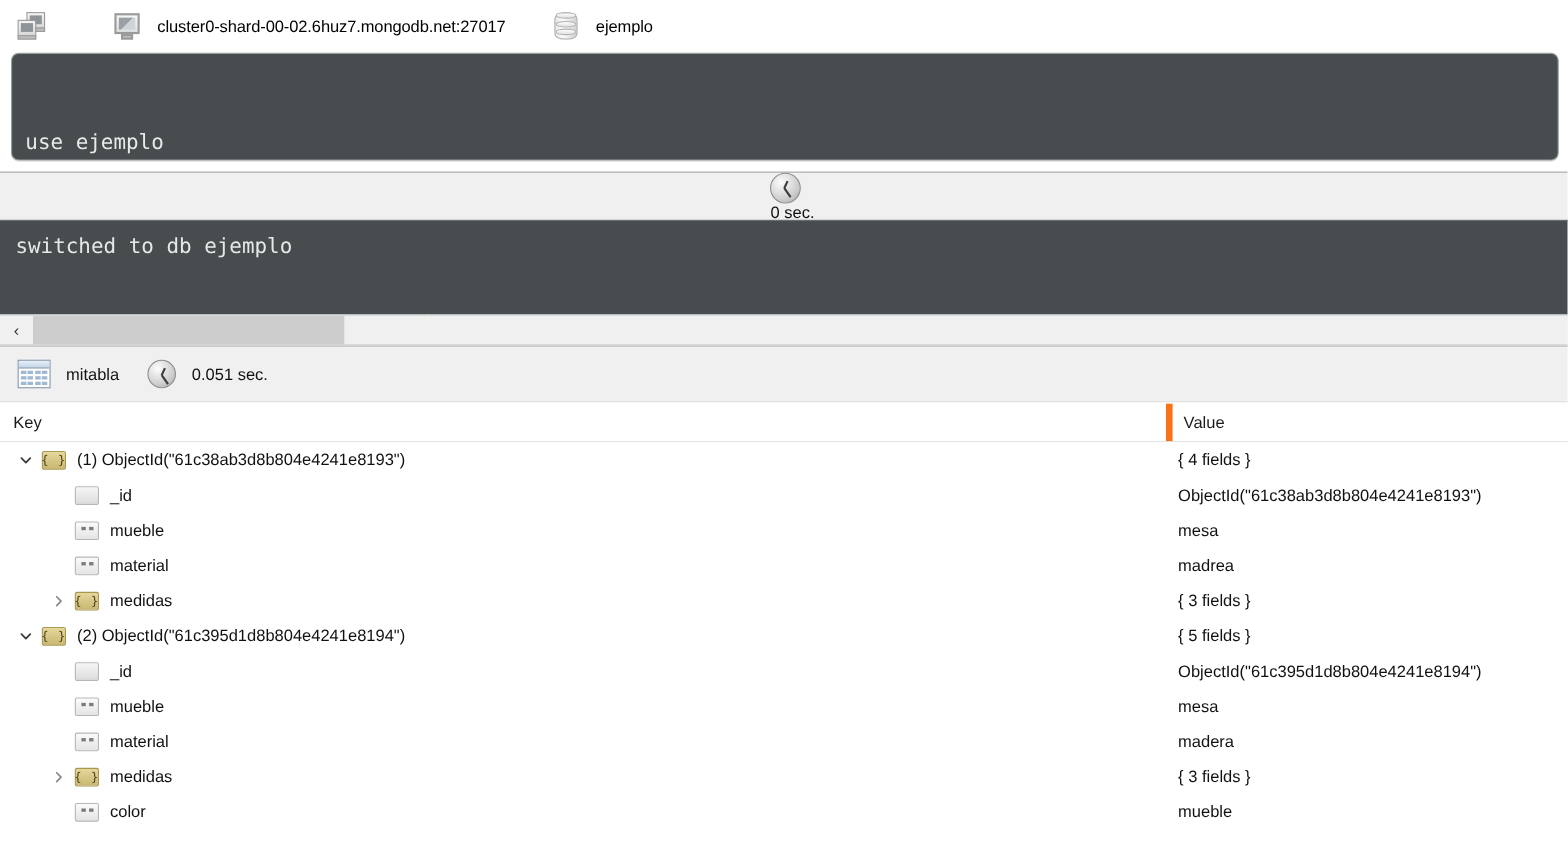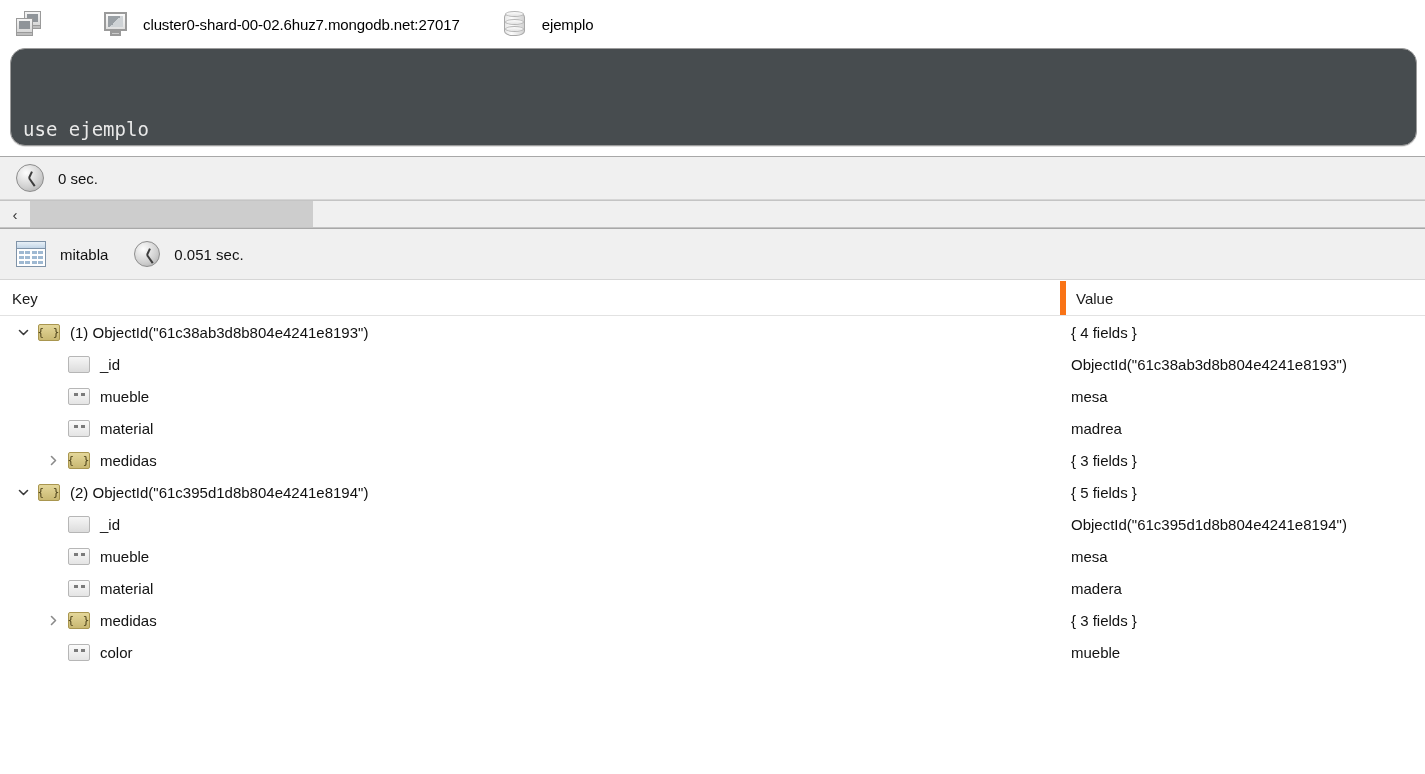--- a/index.html
+++ b/index.html
@@ -122,21 +122,21 @@
   .ico-db .ring.r1 { top: 2px; }
   .ico-db .ring.r2 { top: 10px; }
   .ico-db .ring.r3 { top: 17px; }
 
   
   .editor-wrap {
     margin: 0 8px 0 10px;
     height: 98px;
     background: #474c4f;
     border: 1px solid #9c9c9c;
-    border-radius: 15px;
+    border-radius: 7px;
     box-sizing: border-box;
     position: relative;
     box-shadow: 0 1px 0 rgba(0,0,0,0.12);
   }
   .editor-inner {
     padding: 10px 12px 0 12px;
     font-family: "DejaVu Sans Mono", "Liberation Mono", monospace;
     font-size: 19px;
     line-height: 28px;
     color: #e7e7e7;
@@ -164,21 +164,21 @@
   
   .strip {
     display: flex;
     align-items: center;
     background: #f0f0f0;
     border-top: 1px solid #a8a8a8;
     border-bottom: 1px solid #d6d6d6;
     box-sizing: border-box;
     padding-left: 16px;
   }
-  .strip-time { height: 44px; margin-top: 10px; }
+  .strip-time { height: 44px; margin-top: 10px; flex-direction: column; }
   .strip-result { height: 52px; }
   .strip .txt {
     font-size: 15px;
     color: #111;
   }
   .strip .sep { width: 26px; }
 
   
   .ico-clock {
     width: 28px; height: 28px;
@@ -414,20 +414,21 @@
   </div>
 
   <div class="strip strip-time">
     <span class="ico-clock">
       <span class="hand h"></span>
         <span class="hand m"></span>
     </span>
     <span class="txt">0 sec.</span>
   </div>
 
+  <div class="output-pane"><span>switched to db ejemplo</span></div>
 
   <div class="hscroll">
     <div class="arrow-left">‹</div>
     <div class="track">
       <div class="thumb"></div>
     </div>
   </div>
 
   <div class="strip strip-result">
     <span class="ico-grid">

